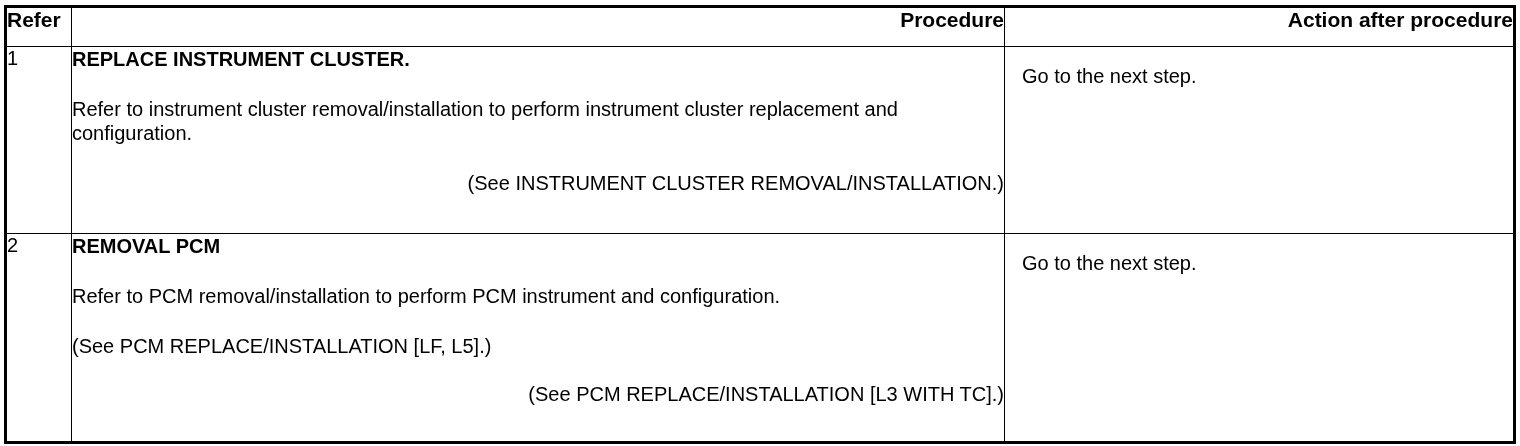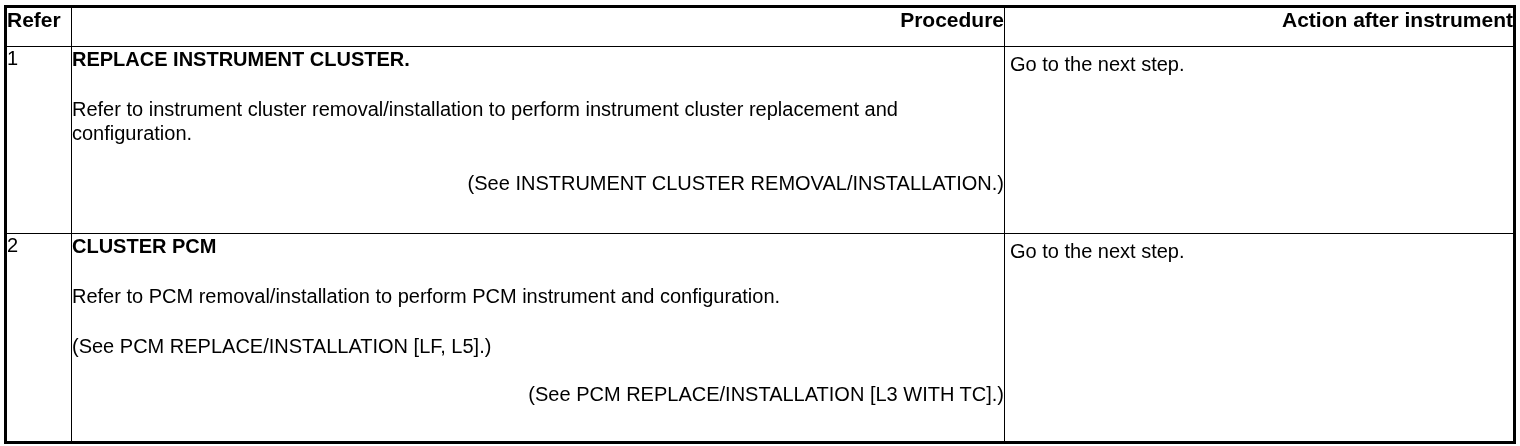--- a/index.html
+++ b/index.html
@@ -94,21 +94,21 @@
   }
   .proc-ref {
     margin: 0 0 24px 0;
   }
   .proc-ref.last {
     margin-bottom: 0;
     text-align: right;
   }
 
   .act-text {
-    margin: 5px;
+    margin: 17px;
   }
 
   
   tr.row-1 { height: 187px; }
   tr.row-2 { height: 209px; }
 </style>
 </head>
 <body>
 
 <div class="sheet">
@@ -117,42 +117,42 @@
     <colgroup>
       <col class="c-step">
       <col class="c-proc">
       <col class="c-act">
     </colgroup>
 
     <thead>
       <tr>
         <th class="th-step">Refer</th>
         <th class="th-proc">Procedure</th>
-        <th class="th-act">Action after instrument</th>
+        <th class="th-act">Action after procedure</th>
       </tr>
     </thead>
 
     <tbody>
 
       <tr class="row-1">
         <td class="step-cell">1</td>
         <td class="proc-cell">
           <p class="proc-title">REPLACE INSTRUMENT CLUSTER.</p>
           <p class="proc-para">Refer to instrument cluster removal/installation to perform instrument cluster replacement and configuration.</p>
           <p class="proc-ref last">(See INSTRUMENT CLUSTER REMOVAL/INSTALLATION.)</p>
         </td>
         <td class="act-cell">
           <p class="act-text">Go to the next step.</p>
         </td>
       </tr>
 
       <tr class="row-2">
         <td class="step-cell">2</td>
         <td class="proc-cell">
-          <p class="proc-title">CLUSTER PCM</p>
+          <p class="proc-title">REMOVAL PCM</p>
           <p class="proc-para">Refer to PCM removal/installation to perform PCM instrument and configuration.</p>
           <p class="proc-ref">(See PCM REPLACE/INSTALLATION [LF, L5].)</p>
           <p class="proc-ref last">(See PCM REPLACE/INSTALLATION [L3 WITH TC].)</p>
         </td>
         <td class="act-cell">
           <p class="act-text">Go to the next step.</p>
         </td>
       </tr>
 
     </tbody>

